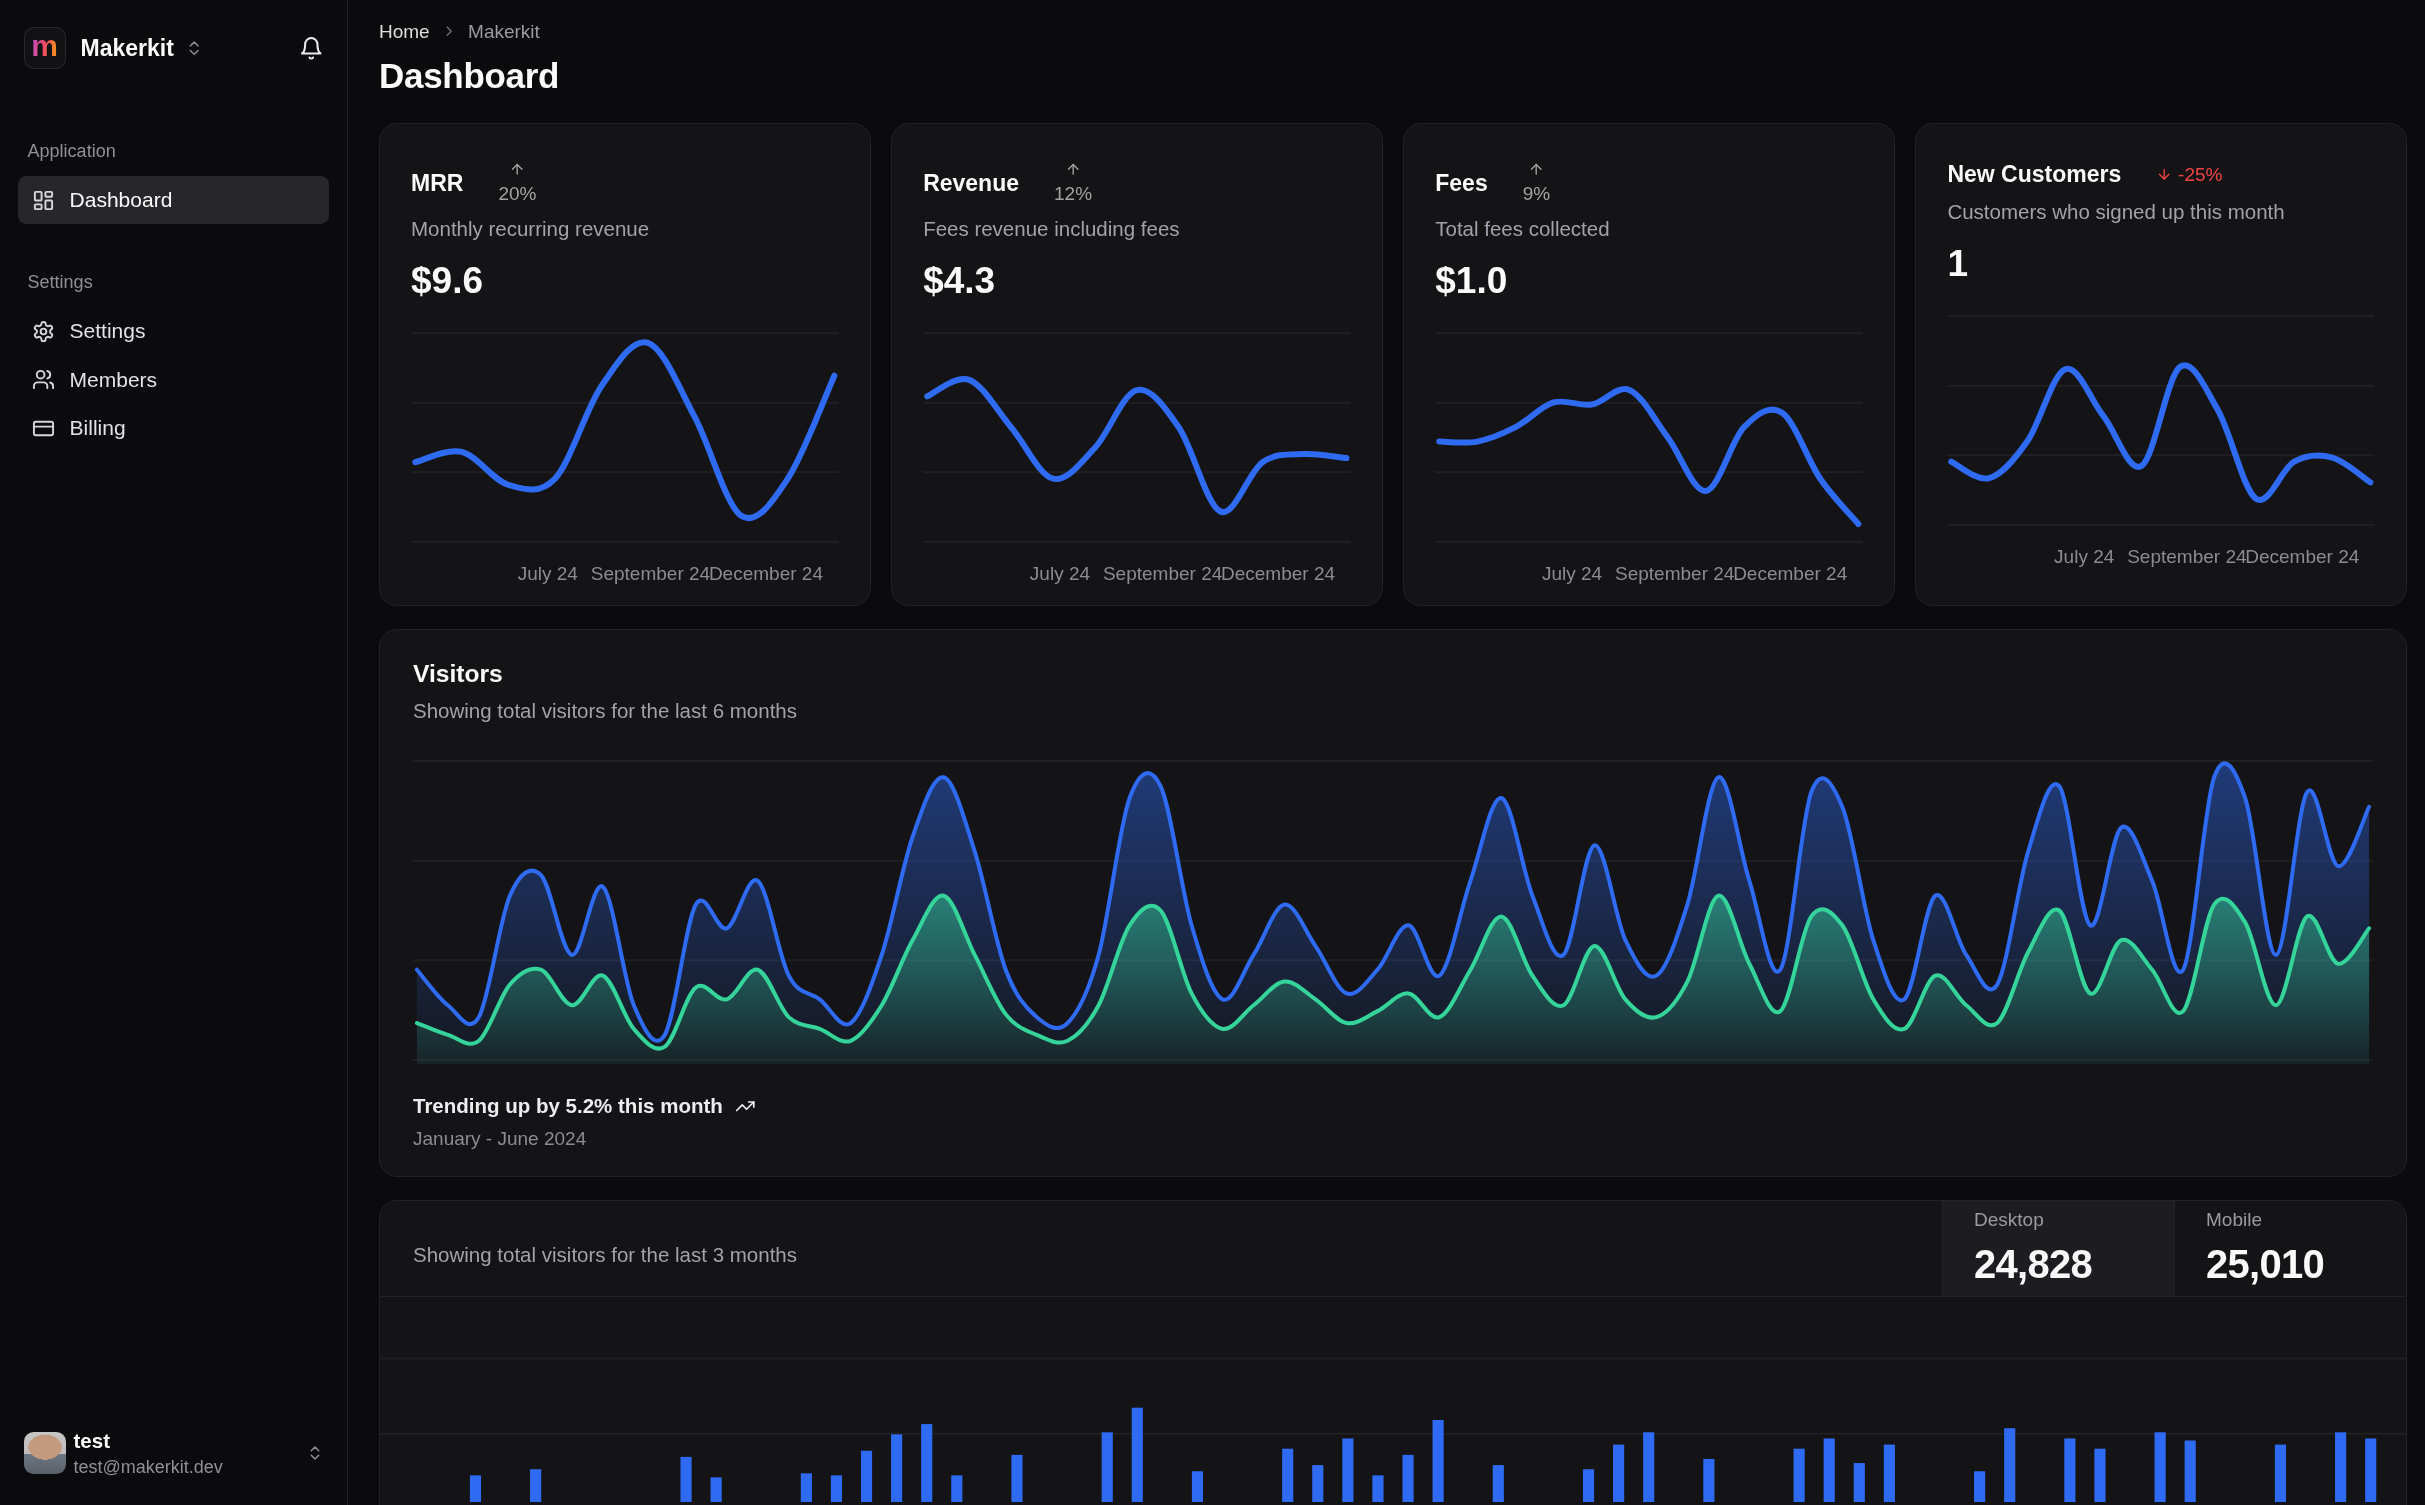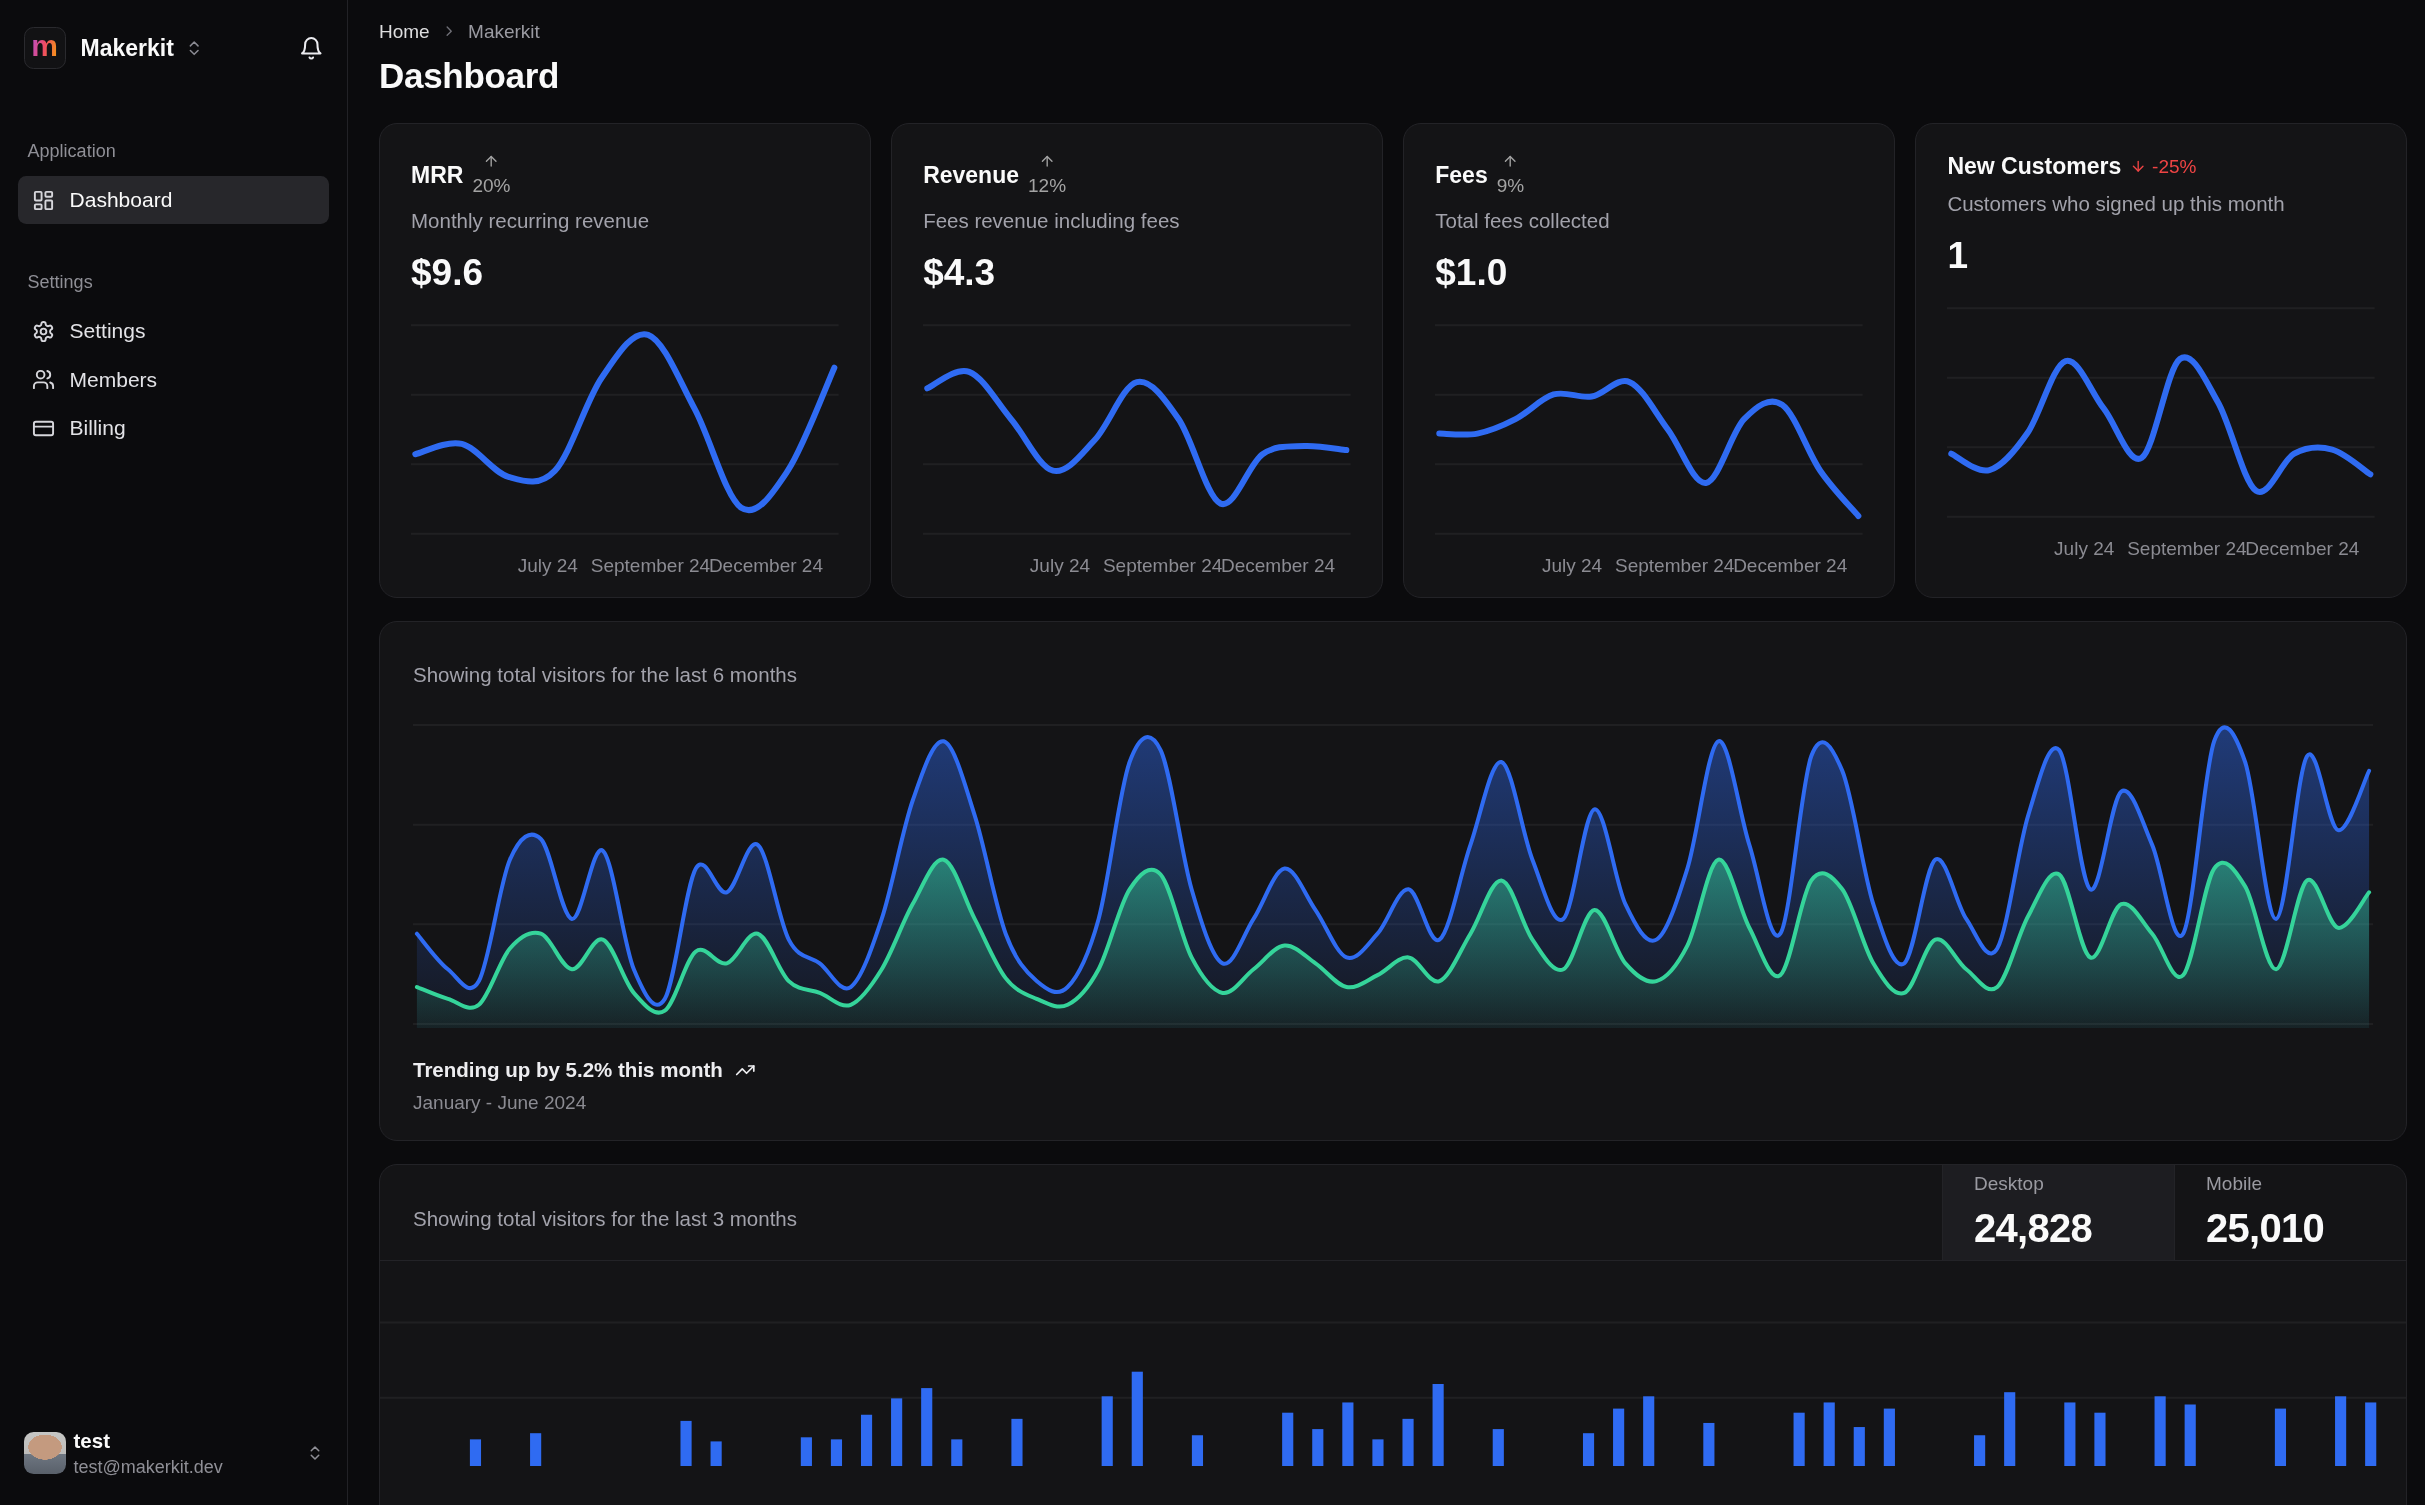--- a/index.html
+++ b/index.html
@@ -65,21 +65,21 @@
   .breadcrumb { display:flex; align-items:center; gap:11px; font-size:19px; }
   .bc-home { color:#dededf; text-decoration:none; cursor:pointer; }
   .bc-sep { color:#6f6f76; }
   .bc-cur { color:#9a9aa1; }
   .page-title { font-size:35px; font-weight:700; color:#fafafa; margin-top:13.6px; letter-spacing:-0.3px; }
 
   .card { background:#141416; border:1.4px solid #232327; border-radius:18px; }
 
   .stat-grid { margin-top:27px; display:grid; grid-template-columns:repeat(4,1fr); gap:20.5px; }
   .stat-card { padding:29px 31px 18px; }
-  .stat-head { display:flex; align-items:center; gap:9px; }
+  .stat-head { display:flex; align-items:center; gap:35px;margin-top:8px; }
   .stat-title { font-size:23px; font-weight:700; color:#fafafa; }
   .badge { display:flex; align-items:center; gap:5.5px; font-size:19px; }
   .badge.up { color:#a3a3a3;flex-direction:column; }
   .badge.down { color:#ef4444; }
   .stat-sub { font-size:20.5px; color:#a2a2ab; margin-top:12.3px; }
   .stat-value { font-size:37px; font-weight:700; color:#fafafa; margin-top:19px; }
   .spark-wrap { margin-top:23px; }
   .spark { display:block; width:100%; height:225px; }
   .ticks { position:relative; height:30px; margin-top:6.8px; }
   .ticks span {
@@ -306,20 +306,21 @@
         <div class="ticks">
           <span style="left:32%">July 24</span>
           <span style="left:56%">September 24</span>
           <span style="left:83%">December 24</span>
         </div>
       </div>
     </article>
   </section>
 
   <article class="card visitors-card">
+    <h3 class="sec-title">Visitors</h3>
     <p class="sec-sub">Showing total visitors for the last 6 months</p>
     <svg class="visitors-chart" viewBox="0 0 1000 450" preserveAspectRatio="none">
       <defs>
         <linearGradient id="grad-desktop" x1="0" y1="0" x2="0" y2="1">
           <stop offset="0" stop-color="#2f6bf2" stop-opacity="0.45"></stop>
           <stop offset="1" stop-color="#2f6bf2" stop-opacity="0.04"></stop>
         </linearGradient>
         <linearGradient id="grad-mobile" x1="0" y1="0" x2="0" y2="1">
           <stop offset="0" stop-color="#35d49a" stop-opacity="0.5"></stop>
           <stop offset="1" stop-color="#35d49a" stop-opacity="0.06"></stop>

